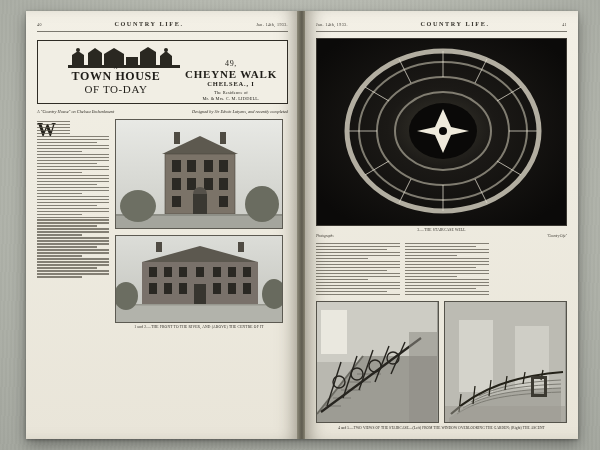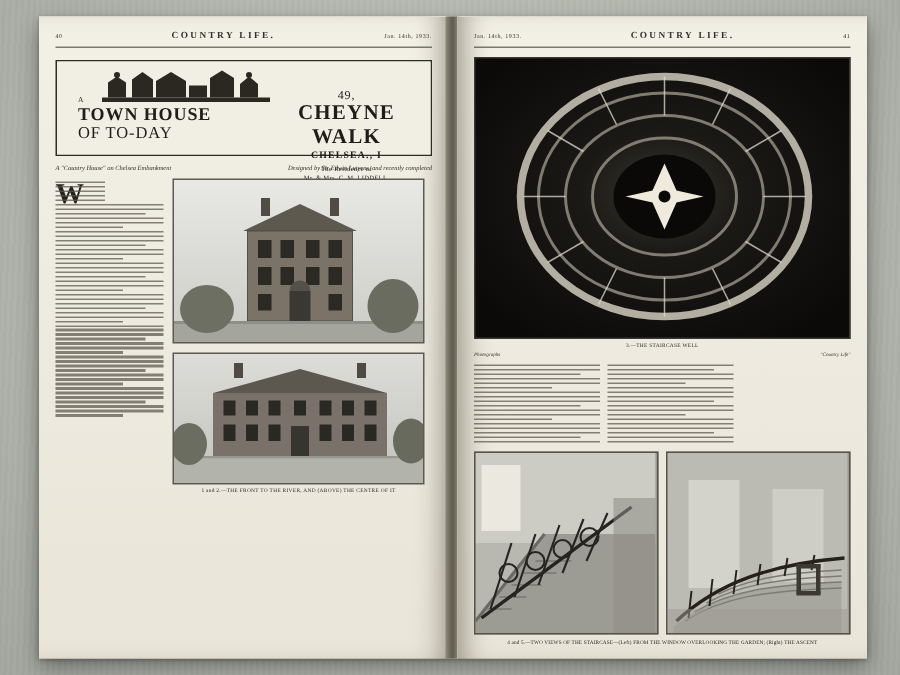--- a/index.html
+++ b/index.html
@@ -63,30 +63,30 @@
     display:flex;
   }
   .masthead .art{
     position:relative;width:100%;height:100%;
     background:#f1eee4;
   }
   .skyline{
     position:absolute;left:30px;top:4px;width:112px;height:26px;
   }
   .title-block{
-    position:absolute;left:14px;top:24px;width:128px;text-align:left;color:#1f1d18;
+    position:absolute;left:14px;top:24px;width:128px;text-align:center;color:#1f1d18;
   }
   .t-a{font-size:5px;letter-spacing:1px;}
   .t-big{font-family:"Liberation Serif",serif;font-weight:bold;font-size:12px;letter-spacing:.6px;line-height:13px;}
   .t-big2{font-weight:normal;font-size:11px;letter-spacing:.6px;line-height:12px;}
   .addr{
     position:absolute;right:8px;top:18px;width:96px;text-align:center;color:#1f1d18;
   }
   .addr .num{font-size:8px;font-weight:normal;letter-spacing:.6px;}
-  .addr .st{font-size:14px;font-weight:bold;letter-spacing:.8px;}
+  .addr .st{font-size:11px;font-weight:bold;letter-spacing:.8px;}
   .addr .sub{font-size:4.4px;letter-spacing:.2px;margin-top:3px;line-height:6px;}
 
   
   .credit-row{
     display:flex;justify-content:space-between;margin-top:5px;
     font-style:italic;font-size:4.3px;color:#2e2b24;line-height:6px;
   }
   .credit-row .l{width:44%;}
   .credit-row .r{width:52%;text-align:right;}
 

